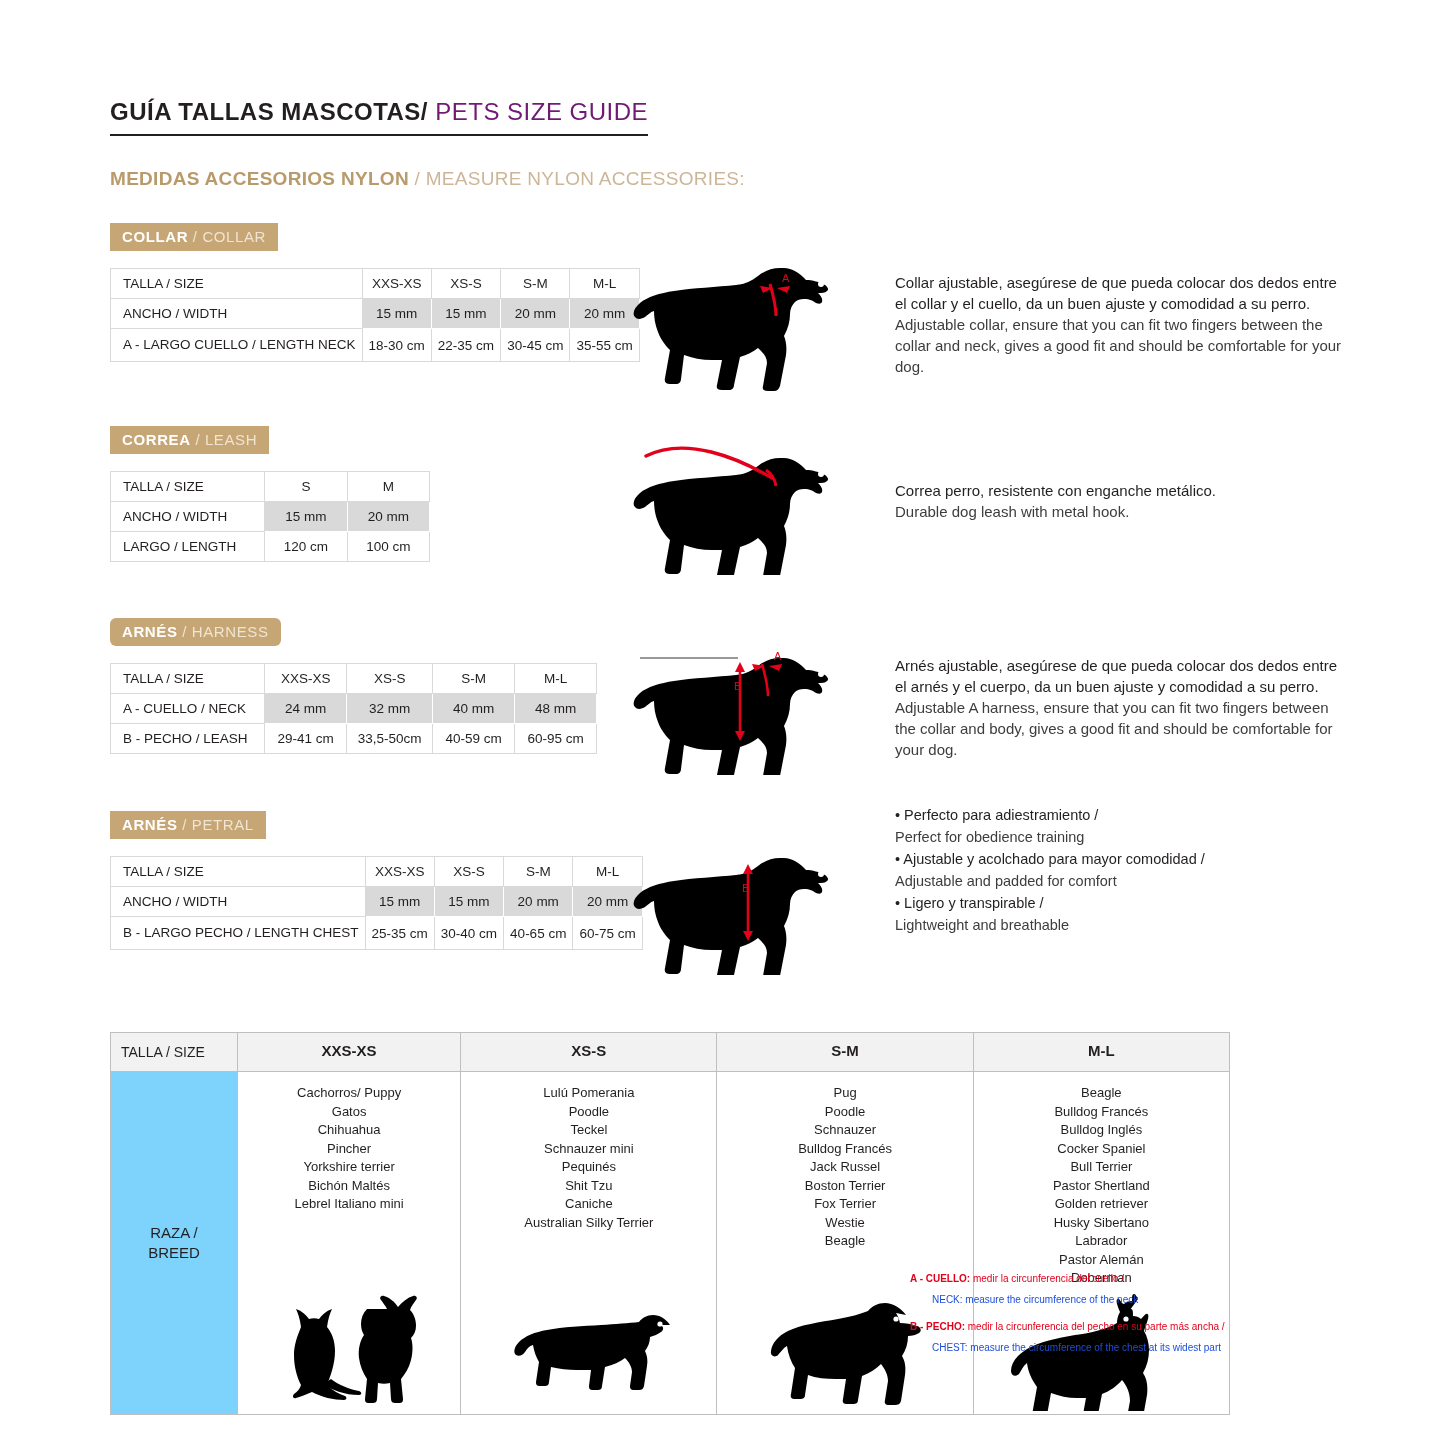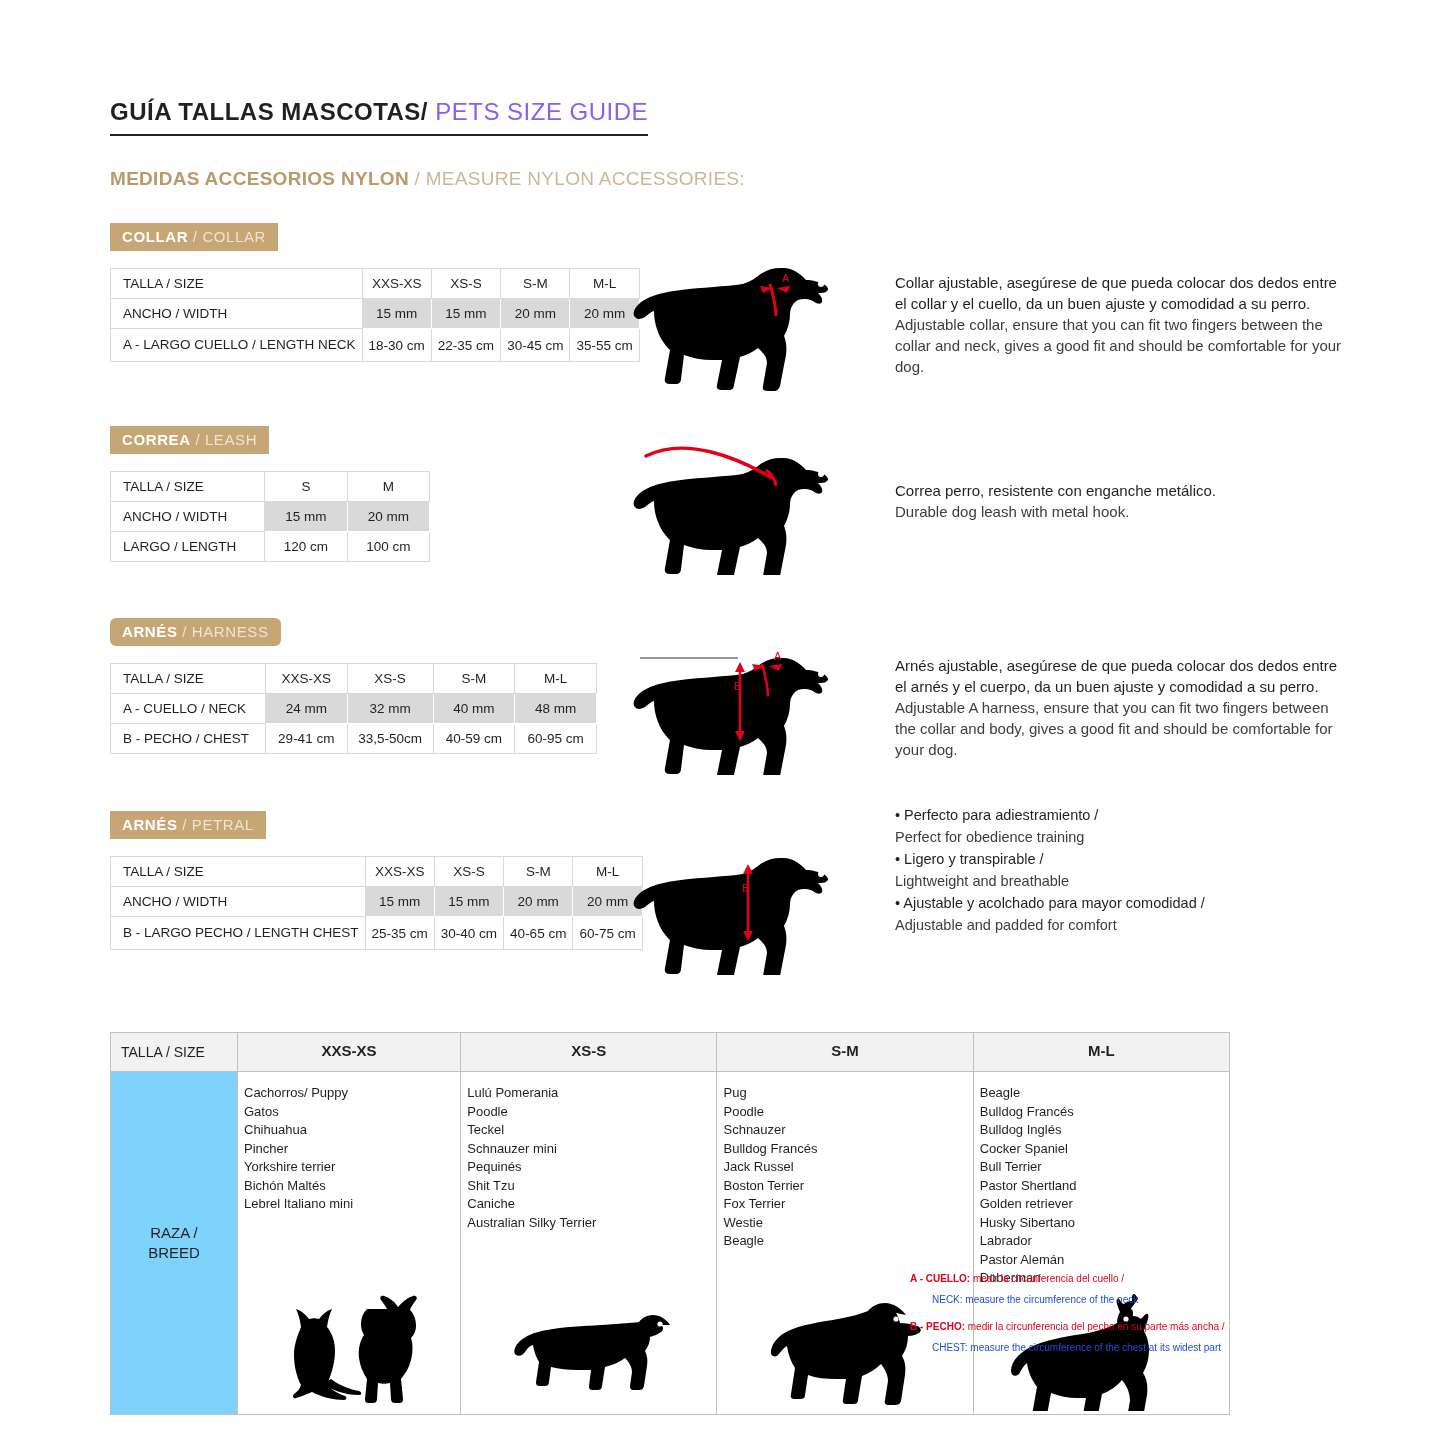--- a/index.html
+++ b/index.html
@@ -11,21 +11,21 @@
     overflow:hidden;
   }
   .page{position:relative;width:1445px;height:1445px;padding:0;box-sizing:border-box;}
 
   
   .main-title{
     position:absolute;left:110px;top:98px;
     font-size:24px;letter-spacing:.5px;font-weight:700;
     border-bottom:2px solid #231f20;padding-bottom:8px;
   }
-  .main-title .light{font-weight:400;color:#8b5cf6;}
+  .main-title .light{font-weight:400;color:#701a75;}
   .sub-title{
     position:absolute;left:110px;top:168px;
     font-size:19px;font-weight:700;color:#b99a6b;letter-spacing:.3px;
   }
   .sub-title .light{font-weight:400;color:#cdb698;}
 
   
   .tag{
     position:absolute;
     background:#c6a675;color:#ffffff;
@@ -64,21 +64,21 @@
   .dogwrap svg{display:block;}
 
   
   .breed{
     position:absolute;left:110px;top:1032px;width:1120px;
     border-collapse:collapse;font-size:13px;
   }
   .breed td{border:1px solid #bfbfbf;vertical-align:top;}
   .breed tr.head td{background:#f2f2f2;text-align:center;font-weight:700;font-size:15px;padding:9px 4px;}
   .breed td.side{width:112px;text-align:center;vertical-align:middle;font-size:15px;line-height:20px;background:#7dd3fc;}
-  .breed td.cell{text-align:left;padding:12px 6px 4px 6px;line-height:18.5px;}
+  .breed td.cell{text-align:center;padding:12px 6px 4px 6px;line-height:18.5px;}
   .breed .icons{height:120px;position:relative;}
 
   
   .legend{position:absolute;left:910px;top:1268px;width:470px;font-size:10px;line-height:21px;}
   .legend .red{color:#e2001a;font-weight:700;}
   .legend .sub{color:#1d4ed8;padding-left:22px;display:block;}
   .legend .row{margin-bottom:6px;}
 </style>
 </head>
 <body>
@@ -196,21 +196,21 @@
       <td style="width:84px;">M-L</td>
     </tr>
     <tr class="alt">
       <td class="lbl">A - CUELLO / NECK</td>
       <td>24 mm</td>
       <td>32 mm</td>
       <td>40 mm</td>
       <td>48 mm</td>
     </tr>
     <tr class="plain">
-      <td class="lbl">B - PECHO / CHEST</td>
+      <td class="lbl">B - PECHO / LEASH</td>
       <td>29-41 cm</td>
       <td>33,5-50cm</td>
       <td>40-59 cm</td>
       <td>60-95 cm</td>
     </tr>
   </tbody>
     </table>
 
   <div class="dogwrap" style="left:630px;top:640px;">
     <svg width="230" height="135" viewBox="0 0 230 135">
@@ -282,26 +282,26 @@
       <text x="112" y="52" font-family="'Liberation Sans',sans-serif" font-size="11" fill="#e2001a">B</text>
     </svg>
   </div>
 
   <div class="bullets" style="left:895px;top:804px;">
     <div>
       <span>• Perfecto para adiestramiento /</span><br>
       <span class="en">Perfect for obedience training</span>
     </div>
     <div>
+      <span>• Ajustable y acolchado para mayor comodidad /</span><br>
+      <span class="en">Adjustable and padded for comfort</span>
+    </div>
+    <div>
       <span>• Ligero y transpirable /</span><br>
       <span class="en">Lightweight and breathable</span>
-    </div>
-    <div>
-      <span>• Ajustable y acolchado para mayor comodidad /</span><br>
-      <span class="en">Adjustable and padded for comfort</span>
     </div>
   </div>
 
   <table class="breed">
     <tbody>
         <tr class="head">
       <td class="side" style="background:#f2f2f2;font-weight:400;font-size:14px;text-align:left;padding-left:10px;">TALLA / SIZE</td>
       <td>XXS-XS</td>
       <td>XS-S</td>
       <td>S-M</td>

